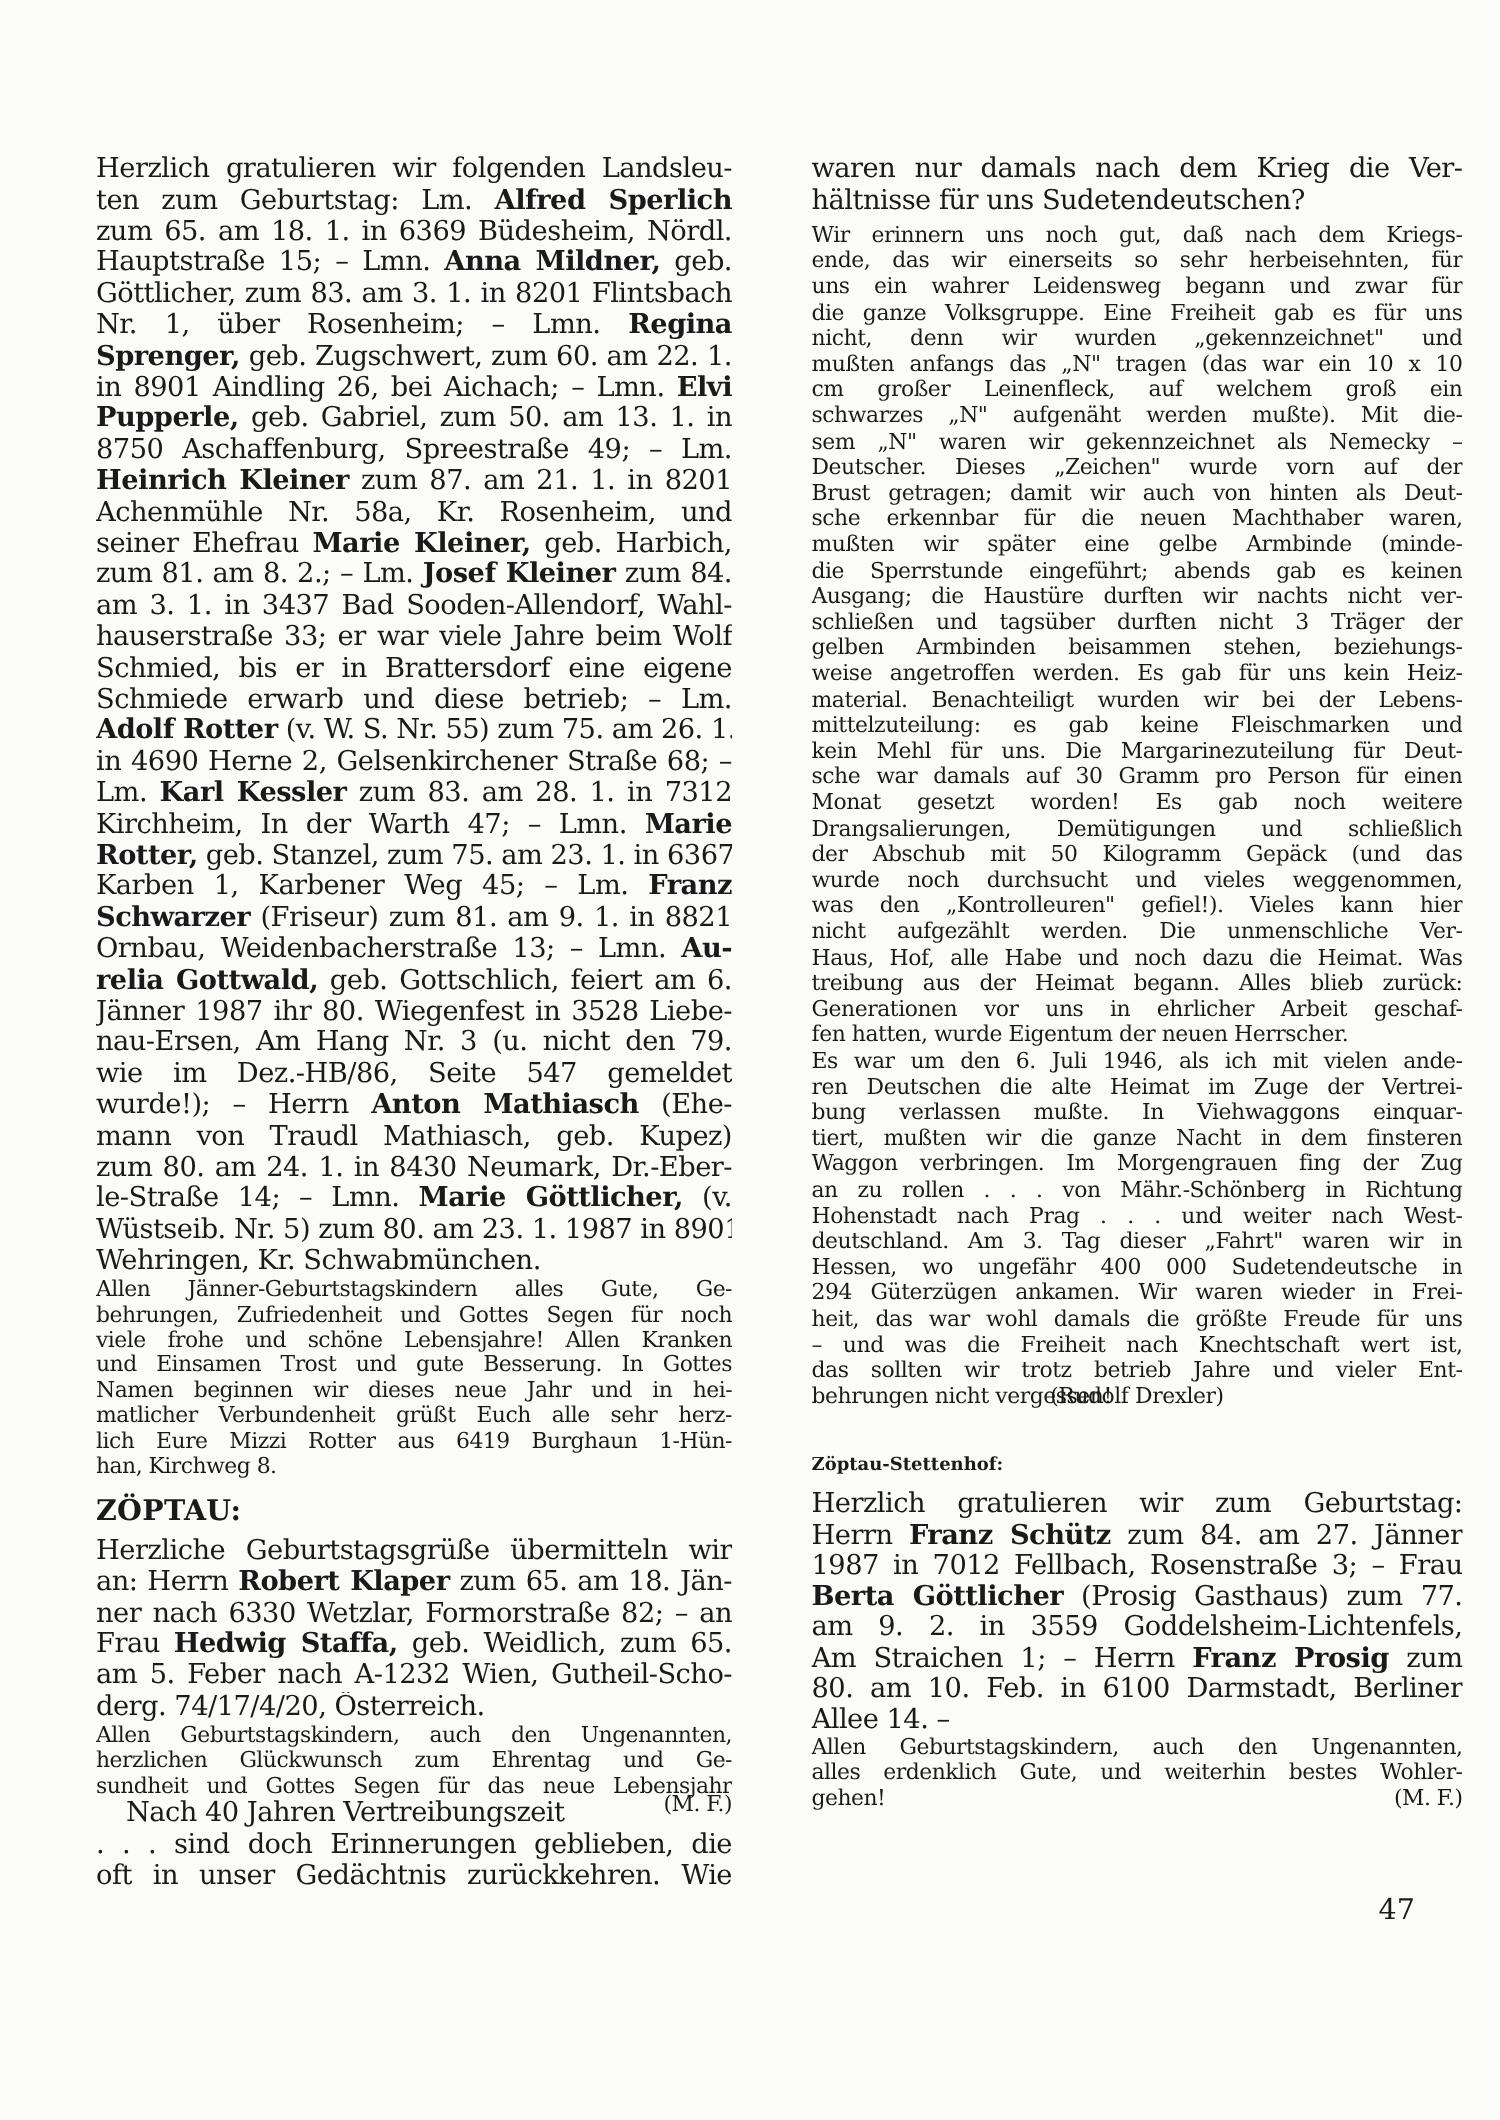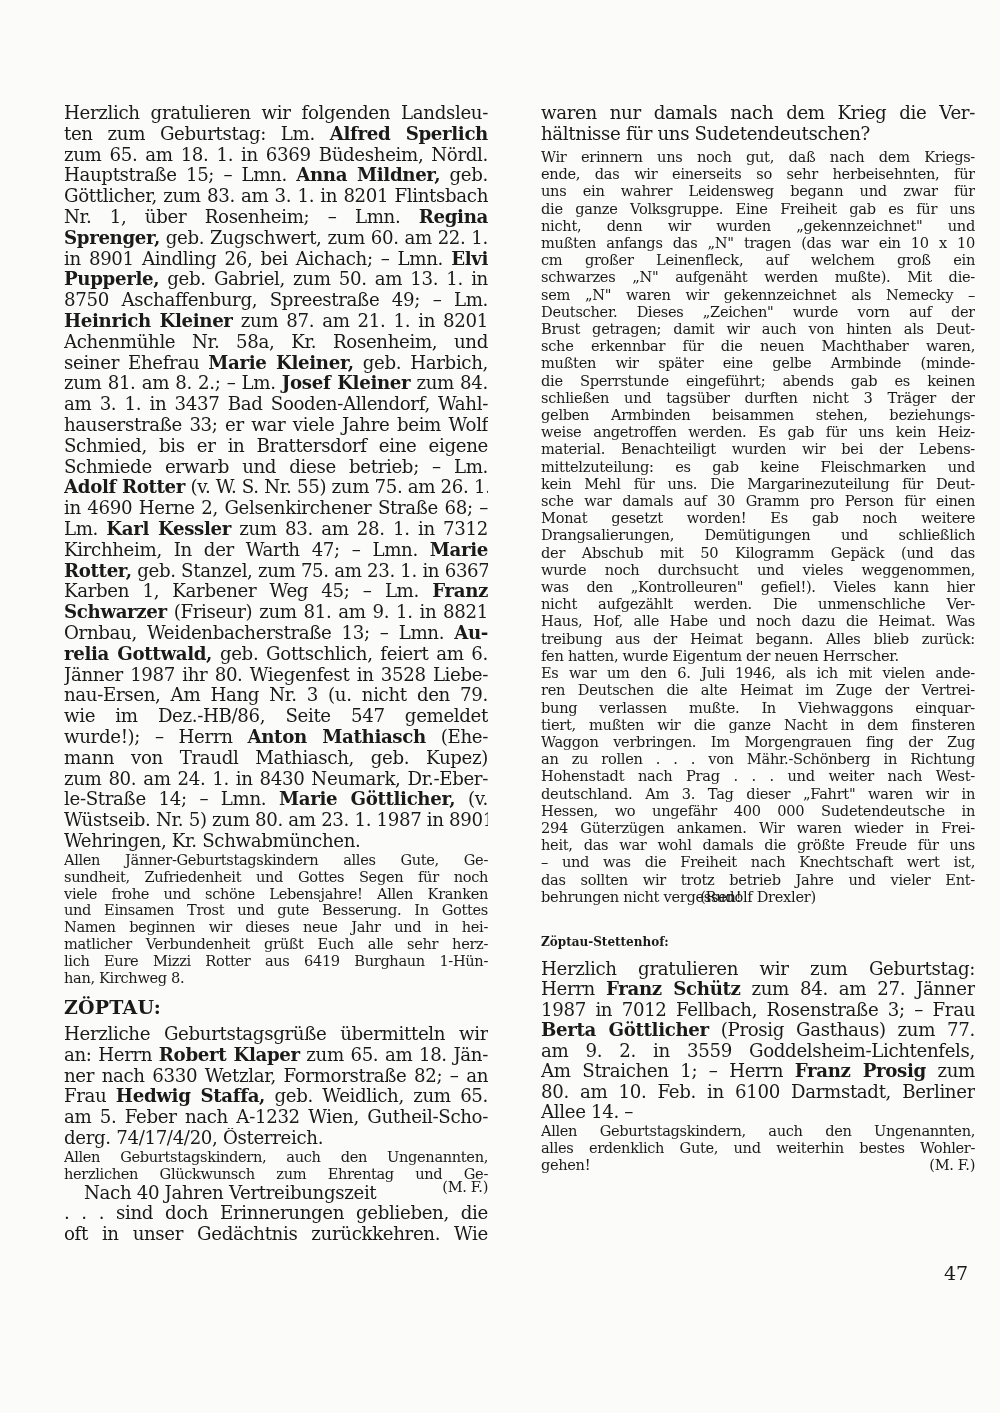--- a/index.html
+++ b/index.html
@@ -16,21 +16,21 @@
     .big { font-size: 18.2px; line-height: 20.8px; letter-spacing: -0.35px; }
     .small { font-size: 14.6px; line-height: 16.9px; letter-spacing: -0.35px; }
     .bigr { font-size: 18.2px; line-height: 20.5px; letter-spacing: -0.35px; }
     .smallr { font-size: 14.6px; line-height: 17.2px; letter-spacing: -0.3px; }
     b { font-weight: bold; }
     .heading { font-weight: bold; font-size: 19px; line-height: 26px; margin-top: 7px; margin-bottom: 4px; letter-spacing: 0.2px; }
     .heading.r { font-size: 12px; margin-top: 24px; margin-bottom: 4px; letter-spacing: 0; }
     .gap { height: 4px; }
     .mf-inline { position: absolute; right: 0; font-size: 14.6px; }
     .rel { position: relative; margin-left: 20px; }
-    #page-number { position: absolute; left: 944px; top: 1262px; font-size: 19px; }
+    #page-number { position: absolute; left: 919px; top: 1262px; font-size: 19px; }
     .segs span { white-space: pre; }
   </style>
 </head>
 <body>
 
 <div class="col" id="left">
   <div class="big segs">
       <span class="line"><span>Herzlich gratulieren wir folgenden Landsleu-</span></span>
       <span class="line"><span>ten zum Geburtstag: Lm. </span><b>Alfred Sperlich</b></span>
       <span class="line"><span>zum 65. am 18. 1. in 6369 Büdesheim, Nördl.</span></span>
@@ -63,40 +63,41 @@
       <span class="line"><span>wie im Dez.-HB/86, Seite 547 gemeldet</span></span>
       <span class="line"><span>wurde!); – Herrn </span><b>Anton Mathiasch</b><span> (Ehe-</span></span>
       <span class="line"><span>mann von Traudl Mathiasch, geb. Kupez)</span></span>
       <span class="line"><span>zum 80. am 24. 1. in 8430 Neumark, Dr.-Eber-</span></span>
       <span class="line"><span>le-Straße 14; – Lmn. </span><b>Marie Göttlicher,</b><span> (v.</span></span>
       <span class="line"><span>Wüstseib. Nr. 5) zum 80. am 23. 1. 1987 in 8901</span></span>
       <span class="line last"><span>Wehringen, Kr. Schwabmünchen.</span></span>
     </div>
   <div class="small">
       <span class="line">Allen Jänner-Geburtstagskindern alles Gute, Ge-</span>
-      <span class="line">sundheit, Zufriedenheit und Gottes Segen für noch</span>
+      <span class="line">behrungen, Zufriedenheit und Gottes Segen für noch</span>
       <span class="line">viele frohe und schöne Lebensjahre! Allen Kranken</span>
       <span class="line">und Einsamen Trost und gute Besserung. In Gottes</span>
       <span class="line">Namen beginnen wir dieses neue Jahr und in hei-</span>
       <span class="line">matlicher Verbundenheit grüßt Euch alle sehr herz-</span>
       <span class="line">lich Eure Mizzi Rotter aus 6419 Burghaun 1-Hün-</span>
       <span class="line last">han, Kirchweg 8.</span>
     </div>
   <div class="heading">ZÖPTAU:</div>
   <div class="big segs">
       <span class="line"><span>Herzliche Geburtstagsgrüße übermitteln wir</span></span>
       <span class="line"><span>an: Herrn </span><b>Robert Klaper</b><span> zum 65. am 18. Jän-</span></span>
       <span class="line"><span>ner nach 6330 Wetzlar, Formorstraße 82; – an</span></span>
       <span class="line"><span>Frau </span><b>Hedwig Staffa,</b><span> geb. Weidlich, zum 65.</span></span>
       <span class="line"><span>am 5. Feber nach A-1232 Wien, Gutheil-Scho-</span></span>
       <span class="line last"><span>derg. 74/17/4/20, Österreich.</span></span>
     </div>
   <div class="small">
       <span class="line">Allen Geburtstagskindern, auch den Ungenannten,</span>
       <span class="line">herzlichen Glückwunsch zum Ehrentag und Ge-</span>
+      <span class="line">sundheit und Gottes Segen für das neue Lebensjahr</span>
     </div>
   <div class="rel big">
     <span>Nach 40 Jahren Vertreibungszeit</span>
     <span class="mf-inline" style="top:-6px">(M. F.)</span>
   </div>
   <div class="big">
       <span class="line">. . . sind doch Erinnerungen geblieben, die</span>
       <span class="line">oft in unser Gedächtnis zurückkehren. Wie</span>
     </div>
 </div>
@@ -115,35 +116,37 @@
       <span class="line">nicht, denn wir wurden „gekennzeichnet" und</span>
       <span class="line">mußten anfangs das „N" tragen (das war ein 10 x 10</span>
       <span class="line">cm großer Leinenfleck, auf welchem groß ein</span>
       <span class="line">schwarzes „N" aufgenäht werden mußte). Mit die-</span>
       <span class="line">sem „N" waren wir gekennzeichnet als Nemecky –</span>
       <span class="line">Deutscher. Dieses „Zeichen" wurde vorn auf der</span>
       <span class="line">Brust getragen; damit wir auch von hinten als Deut-</span>
       <span class="line">sche erkennbar für die neuen Machthaber waren,</span>
       <span class="line">mußten wir später eine gelbe Armbinde (minde-</span>
       <span class="line">die Sperrstunde eingeführt; abends gab es keinen</span>
+      <span class="line">Ausgang; die Haustüre durften wir nachts nicht ver-</span>
       <span class="line">schließen und tagsüber durften nicht 3 Träger der</span>
       <span class="line">gelben Armbinden beisammen stehen, beziehungs-</span>
       <span class="line">weise angetroffen werden. Es gab für uns kein Heiz-</span>
       <span class="line">material. Benachteiligt wurden wir bei der Lebens-</span>
       <span class="line">mittelzuteilung: es gab keine Fleischmarken und</span>
       <span class="line">kein Mehl für uns. Die Margarinezuteilung für Deut-</span>
       <span class="line">sche war damals auf 30 Gramm pro Person für einen</span>
       <span class="line">Monat gesetzt worden! Es gab noch weitere</span>
       <span class="line">Drangsalierungen, Demütigungen und schließlich</span>
       <span class="line">der Abschub mit 50 Kilogramm Gepäck (und das</span>
       <span class="line">wurde noch durchsucht und vieles weggenommen,</span>
       <span class="line">was den „Kontrolleuren" gefiel!). Vieles kann hier</span>
       <span class="line">nicht aufgezählt werden. Die unmenschliche Ver-</span>
       <span class="line">Haus, Hof, alle Habe und noch dazu die Heimat. Was</span>
       <span class="line">treibung aus der Heimat begann. Alles blieb zurück:</span>
+      <span class="line">Generationen vor uns in ehrlicher Arbeit geschaf-</span>
       <span class="line last">fen hatten, wurde Eigentum der neuen Herrscher.</span>
       <span class="line">Es war um den 6. Juli 1946, als ich mit vielen ande-</span>
       <span class="line">ren Deutschen die alte Heimat im Zuge der Vertrei-</span>
       <span class="line">bung verlassen mußte. In Viehwaggons einquar-</span>
       <span class="line">tiert, mußten wir die ganze Nacht in dem finsteren</span>
       <span class="line">Waggon verbringen. Im Morgengrauen fing der Zug</span>
       <span class="line">an zu rollen . . . von Mähr.-Schönberg in Richtung</span>
       <span class="line">Hohenstadt nach Prag . . . und weiter nach West-</span>
       <span class="line">deutschland. Am 3. Tag dieser „Fahrt" waren wir in</span>
       <span class="line">Hessen, wo ungefähr 400 000 Sudetendeutsche in</span>

